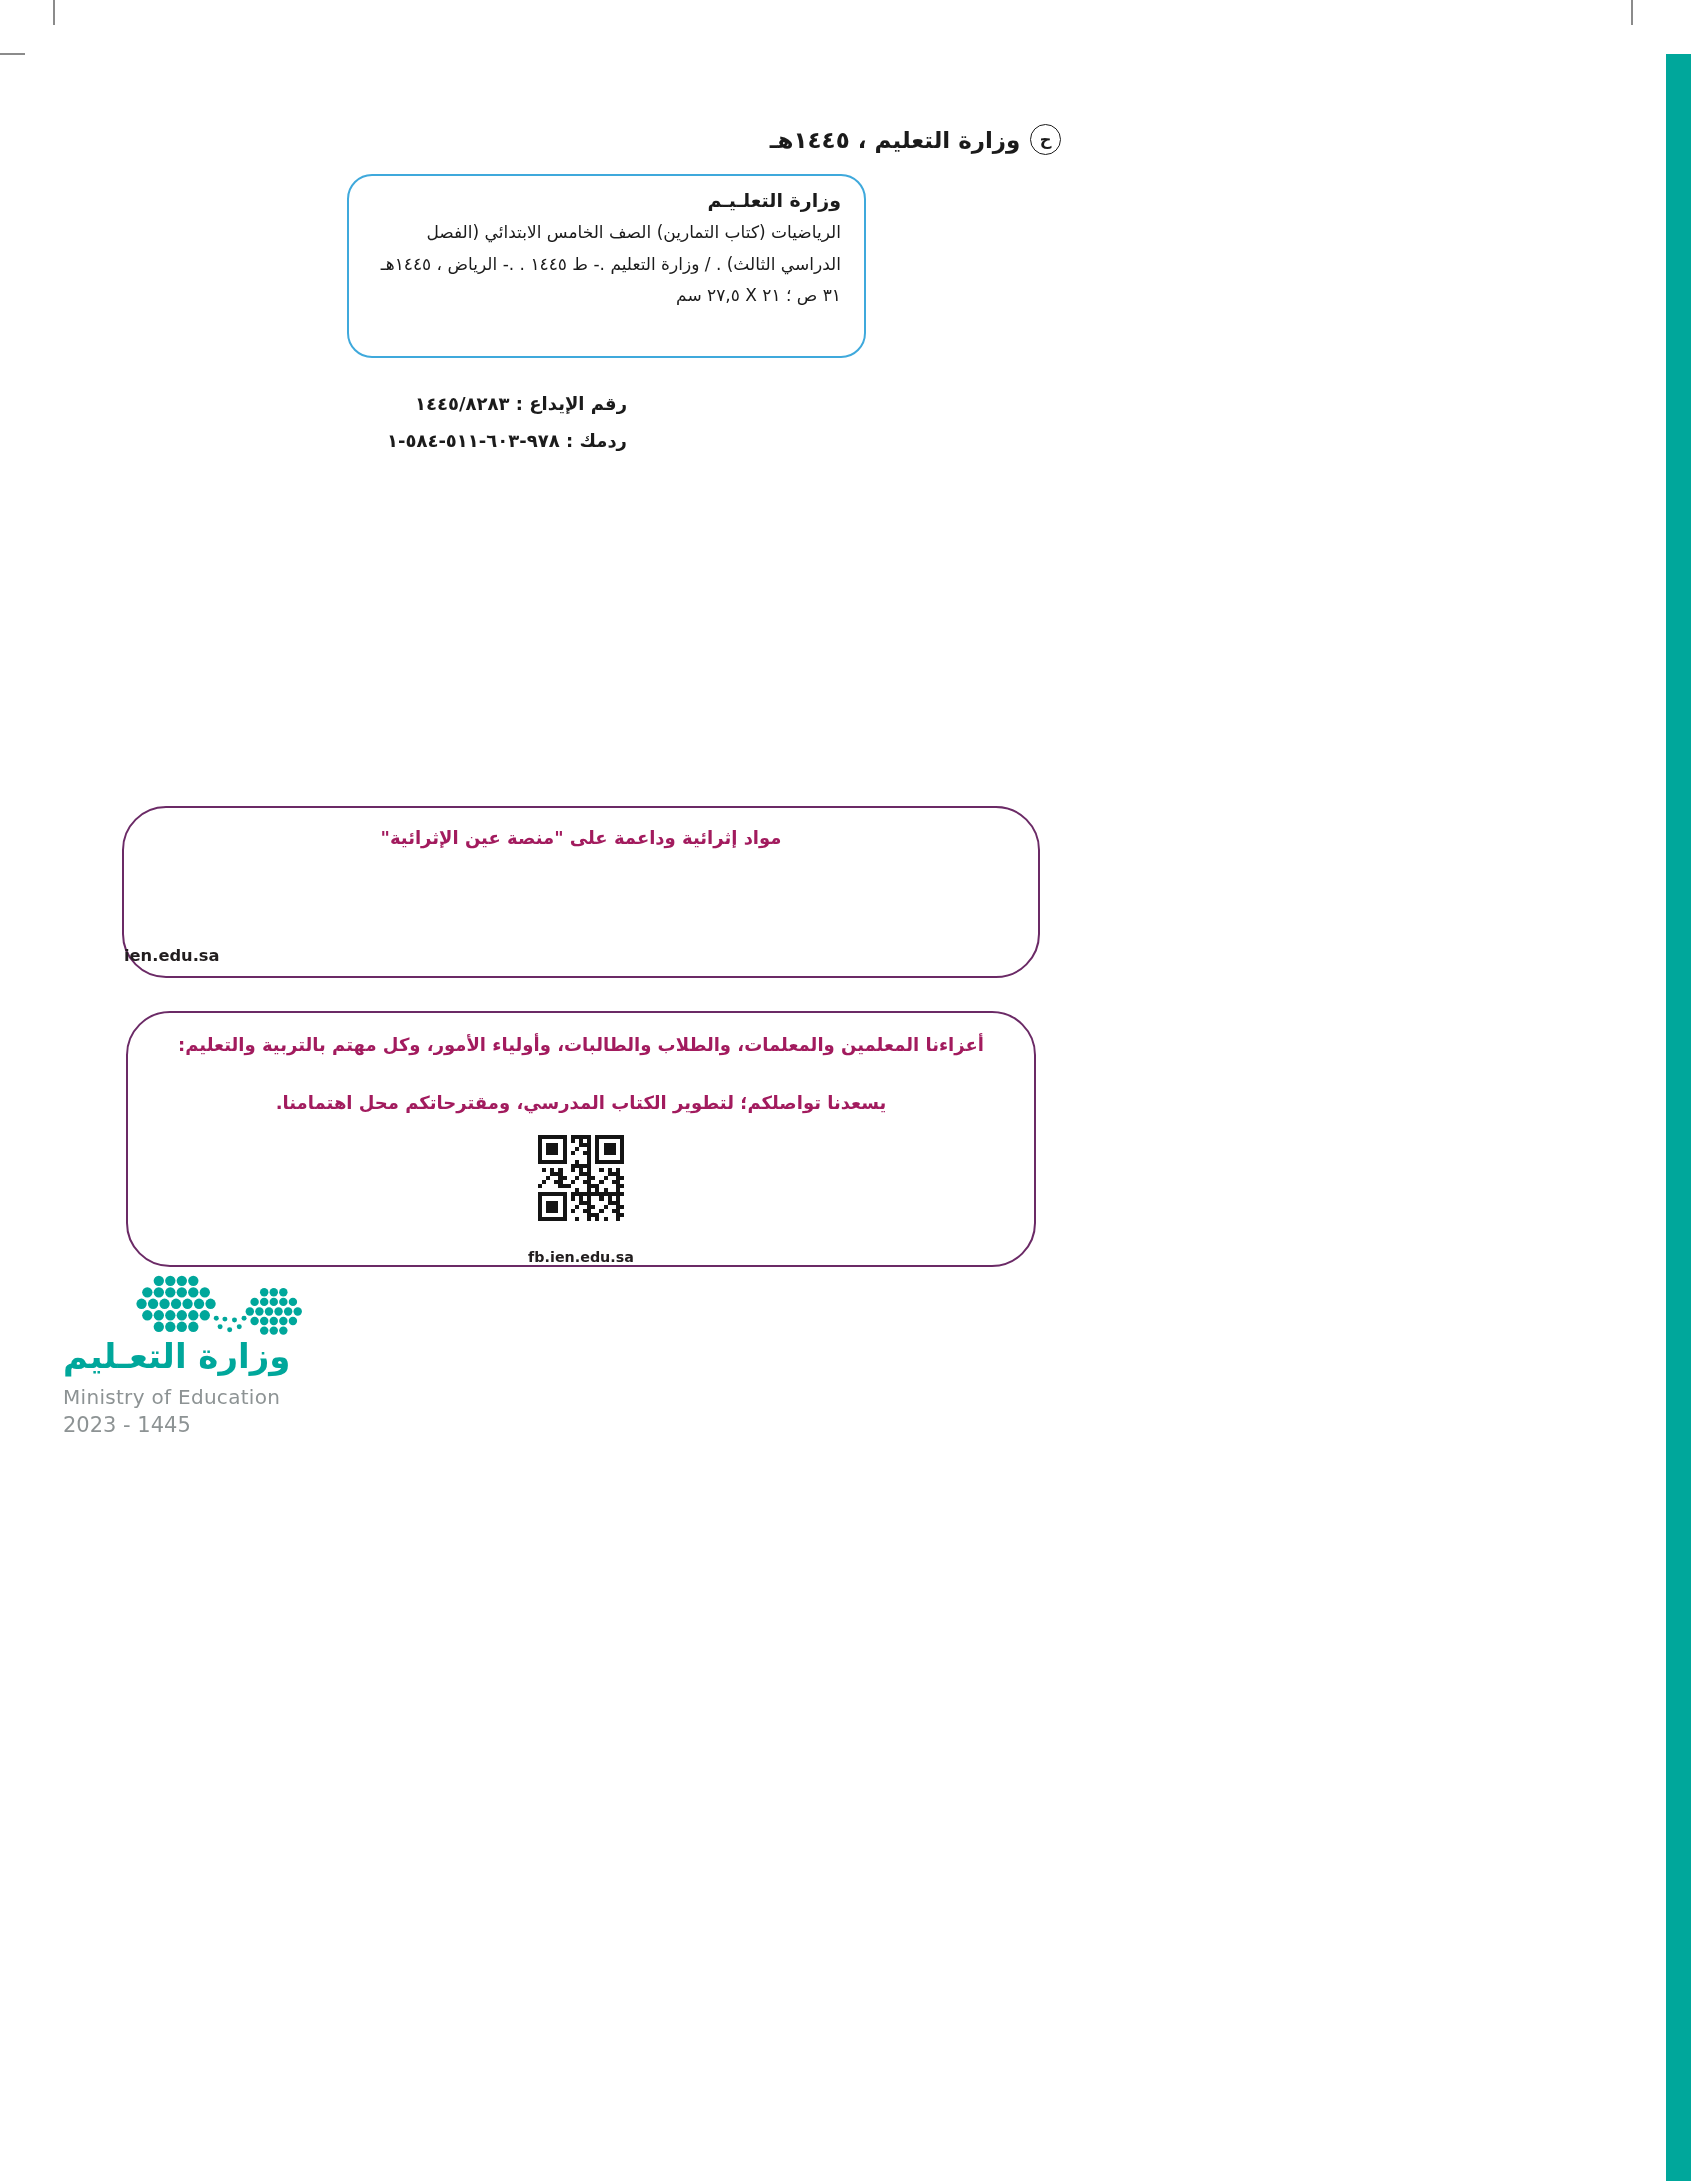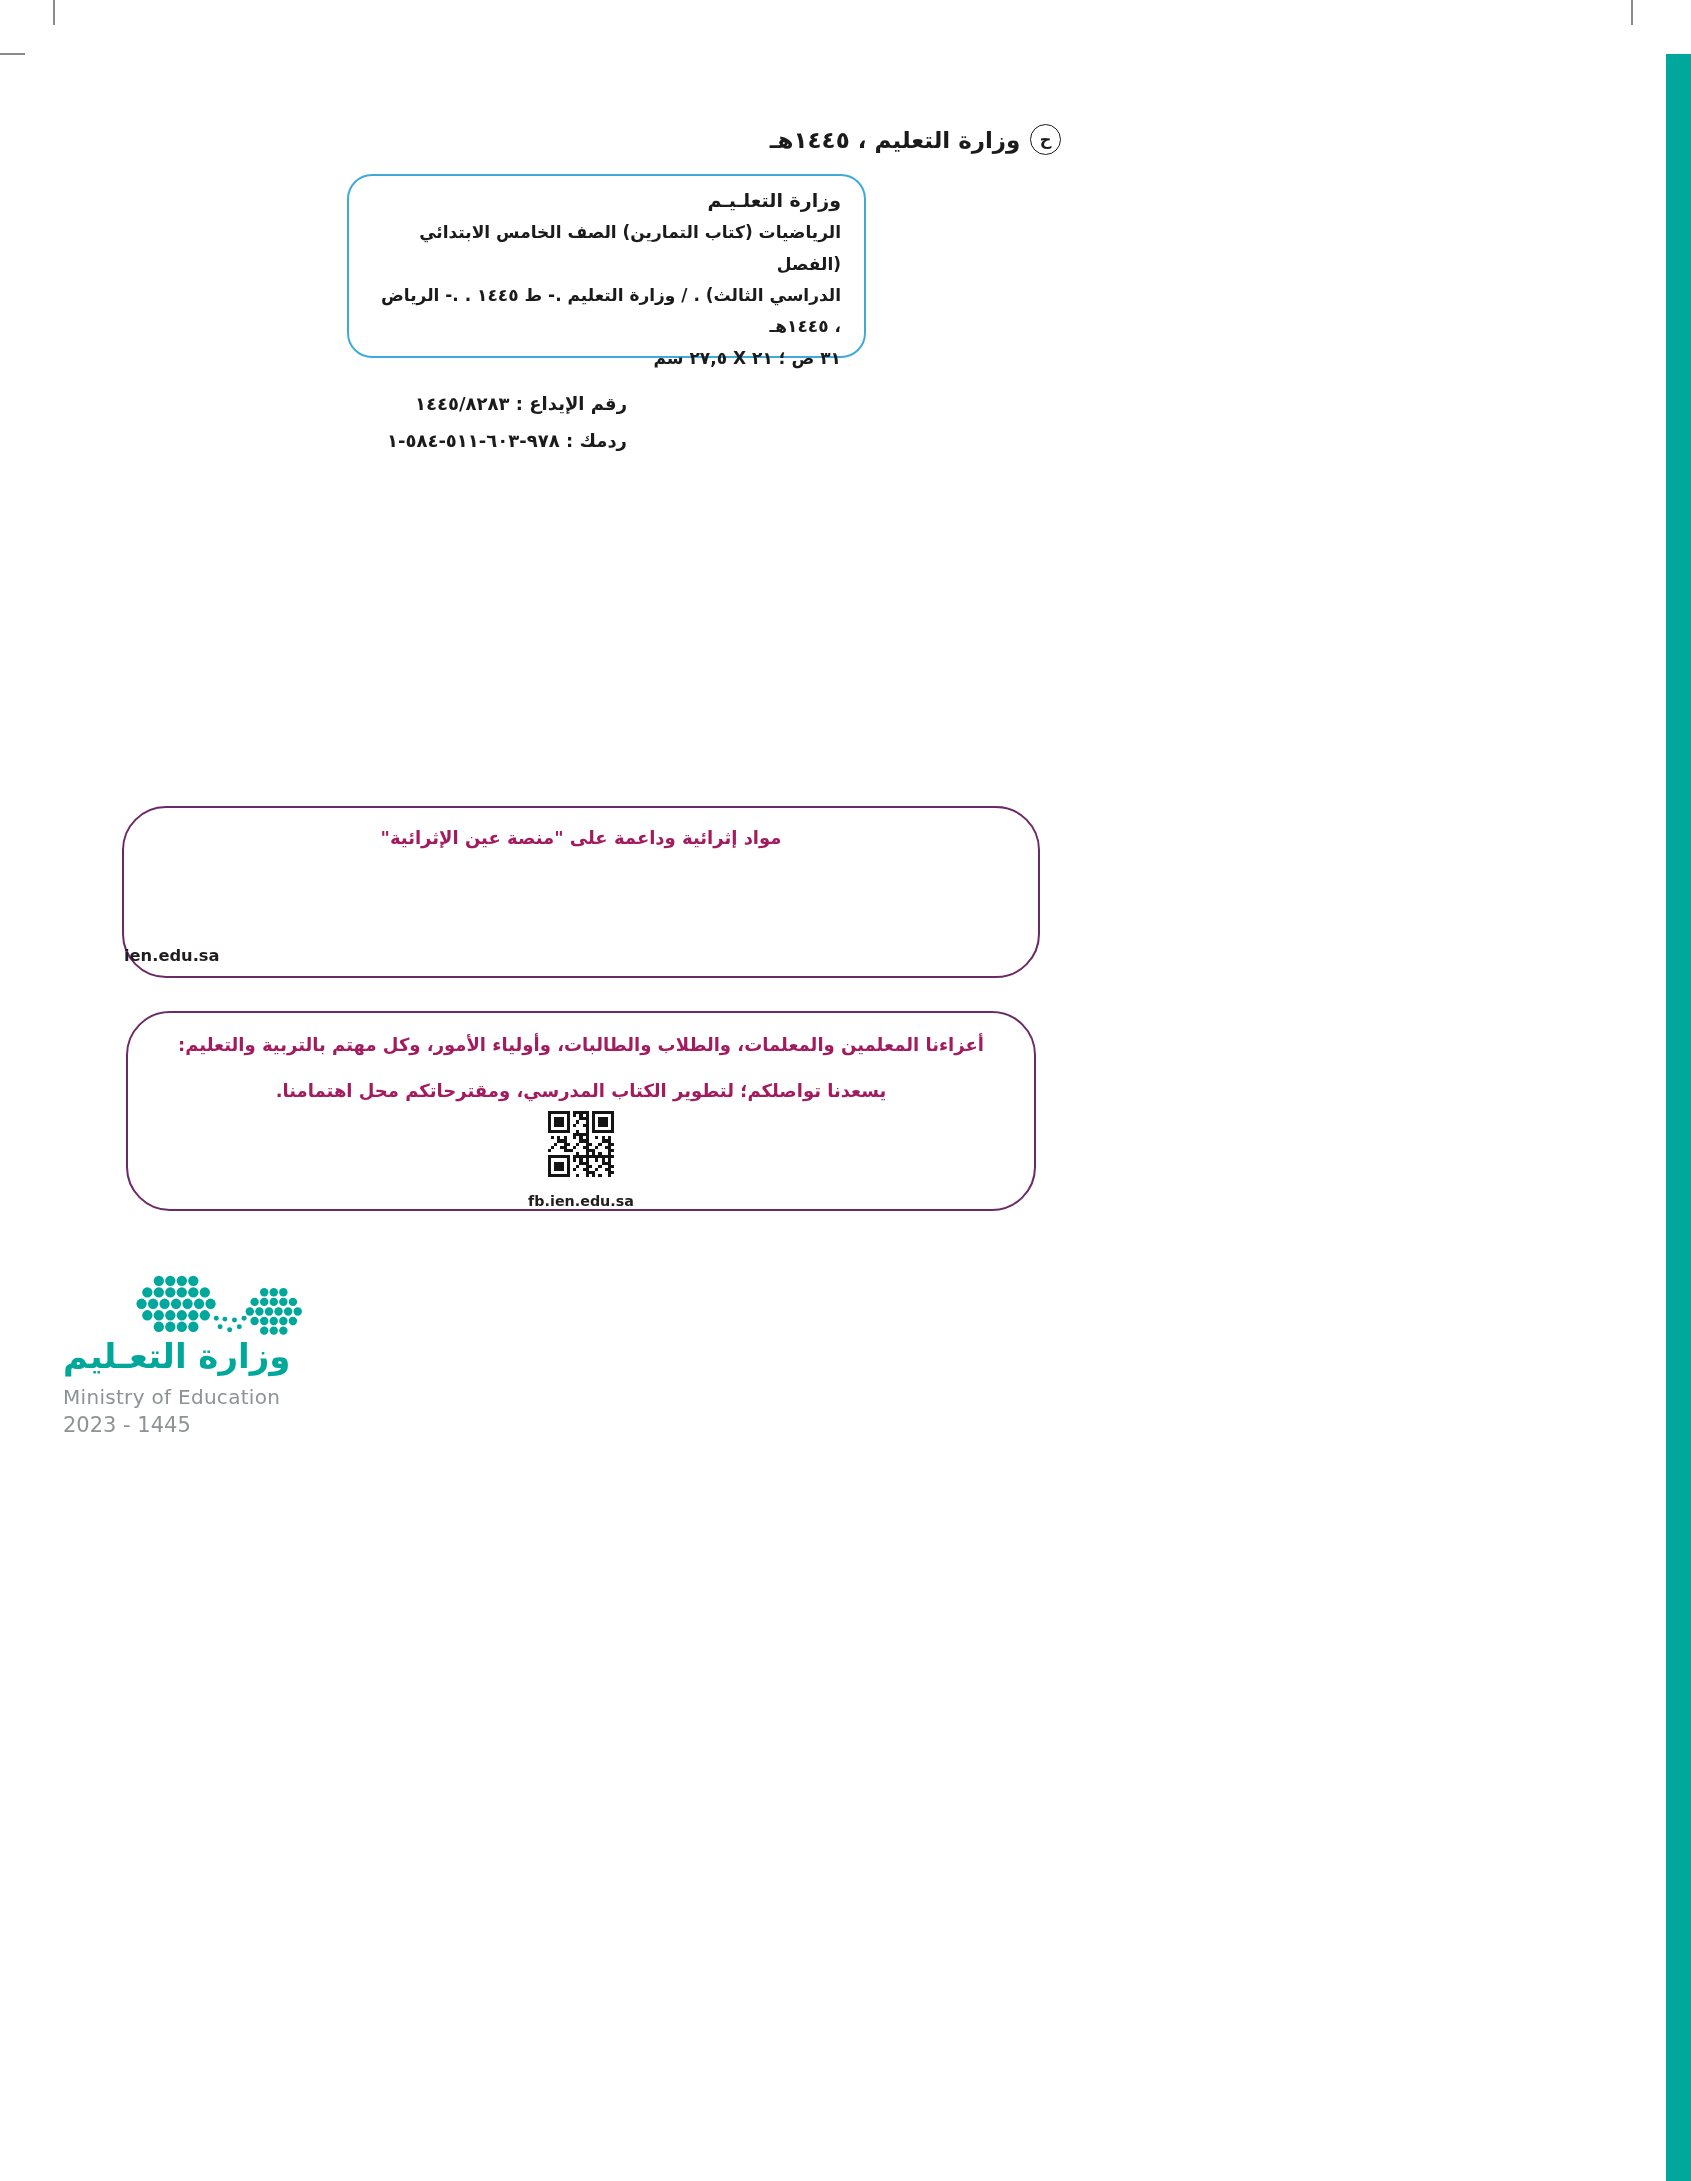--- a/index.html
+++ b/index.html
@@ -21,36 +21,36 @@
   .copyright { position:absolute; top:124px; right:631px; direction:rtl; display:flex; align-items:center; gap:9.6px;
                font-size:23px; font-weight:bold; color:var(--ink,#1b1b1b); }
   .c-symbol { display:inline-flex; width:31px; height:31px; border:1.9px solid var(--ink,#1b1b1b); border-radius:50%;
               align-items:center; justify-content:center; font-size:16.3px; flex:0 0 auto; }
 
   
   .catalog-box { position:absolute; left:347px; top:174px; width:519px; height:184px;
                  border:2.9px solid var(--blue,#3fa9dc); border-radius:25px; padding:13.4px 23px;
                  direction:rtl; text-align:right; color:var(--ink,#1b1b1b); }
   .catalog-publisher { font-size:19px; font-weight:bold; margin-bottom:5.7px; }
-  .catalog-line { font-size:17px; line-height:1.85;font-weight:bold; }
+  .catalog-line { font-size:17px; line-height:1.85; }
 
   
   .legal { position:absolute; left:344px; top:386px; width:283px; direction:rtl; text-align:right;
            font-size:18px; font-weight:bold; color:var(--ink,#1b1b1b); line-height:2.05; }
   .num { direction:ltr; unicode-bidi:isolate; }
 
   
   .box { position:absolute; border:2.9px solid var(--purple,#6b2a66); border-radius:44px; background:#fff; }
   .enrichment { left:122px; top:806px; width:918px; height:172px; }
   .box-title { text-align:center; color:var(--maroon,#a21b5e); font-size:18px; font-weight:bold; direction:rtl; }
   .enrichment .box-title { margin-top:19px; }
   .site { position:absolute; bottom:11.5px; left:0; right:0; text-align:left; font-size:16.3px; font-weight:bold;
           color:#221e1f; direction:ltr; }
 
-  .feedback { left:126px; top:1011px; width:910px; height:200px; display:flex; flex-direction:column; align-items:center;justify-content:space-between; }
+  .feedback { left:126px; top:1011px; width:910px; height:256px; display:flex; flex-direction:column; align-items:center;justify-content:space-between; }
   .fb-line1 { margin-top:21px; }
   .fb-line2 { margin-top:25px; }
   .qr { width:86px; height:86px; margin-top:9.6px; shape-rendering:crispEdges; }
   .qr rect { fill:#141414; }
   .fb-site { margin-top:16px; font-size:14.3px; font-weight:bold; color:#221e1f; direction:ltr; text-align:center; }
 
   
   .logo-dots { position:absolute; left:132px; top:1273px; width:182px; height:75px; }
   .logo-dots circle { fill:var(--teal,#00a79b); }
   .ministry-ar { position:absolute; left:63px; top:1336px; font-size:34px; font-weight:bold;

